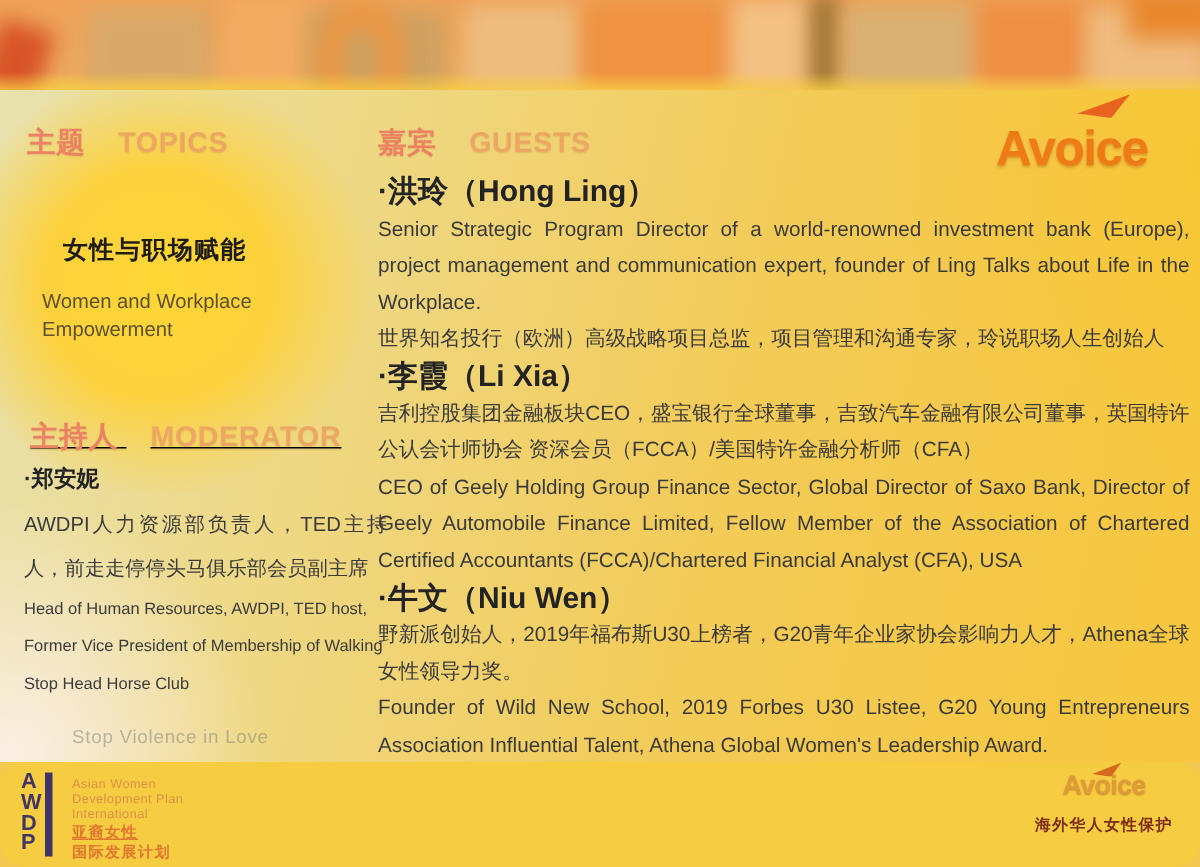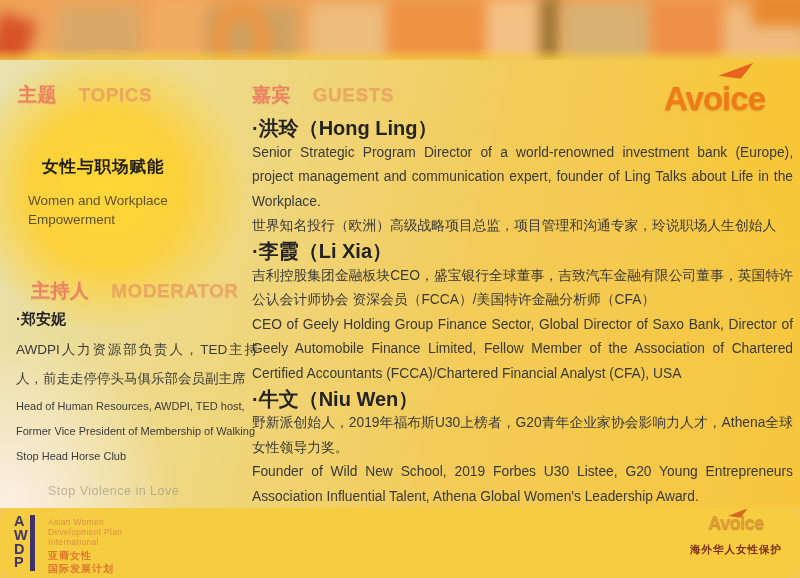--- a/index.html
+++ b/index.html
@@ -47,21 +47,21 @@
     position:absolute; left:-35px; top:-12px; width:282px; height:282px; border-radius:50%;
     background:radial-gradient(circle, #ffd735 0%, #fcd13d 38%, rgba(250,208,65,0) 72%);
   }
 
   .sec-heading { position:absolute; font-size:19px; font-weight:bold; letter-spacing:.5px;
     text-shadow:0 1px 1px rgba(180,120,60,.25); white-space:nowrap; }
   .sec-heading .zh { color:#ec8263; }
   .sec-heading .en { color:#eca763; font-weight:bold; margin-left:16px; }
 
   .h-topics    { left:18px;  top:22px; }
-  .h-moderator { left:31px;  top:218px; }
+  .h-moderator { left:20px;  top:218px;text-decoration:underline; }
   .h-guests    { left:252px; top:22px; }
 
   .main-title {
     position:absolute; left:42px; top:96px; font-size:16.5px; font-weight:bold;
     color:#1e1c17; letter-spacing:1px; white-space:nowrap;
   }
   .main-subtitle {
     position:absolute; left:28px; top:131px; width:180px;
     font-size:13.5px; line-height:19px; color:#5d5130;
   }
@@ -113,21 +113,21 @@
   .awdpi { position:absolute; left:14px; top:7px; display:flex; align-items:stretch; }
   .awdpi .letters {
     width:15px; font-size:14.5px; font-weight:bold; color:#3f3566;
     line-height:13.8px; word-break:break-all; letter-spacing:4px;
   }
   .awdpi .ibar { width:5px; height:56px; background:#3f3566; margin-left:1px; }
 
   .org { position:absolute; left:48px; top:10px; }
   .org .en { font-size:8.5px; line-height:9.8px; color:#dc9147; letter-spacing:.3px; }
   .org .zh { font-size:10px; line-height:12.5px; color:#e0772e; font-weight:bold; letter-spacing:1px; }
-  .org .zh.first { margin-top:3px; }
+  .org .zh.first { margin-top:3px;text-decoration:underline; }
 
   .footer-right { position:absolute; right:18px; top:5px; text-align:center; }
   .avoice-small { position:relative; display:inline-block; height:28px; }
   .avoice-small .txt {
     font-size:18px; font-weight:bold; color:#dd9b3a; letter-spacing:-.5px;
     text-shadow:0 1px 1px rgba(150,80,10,.5);
   }
   .avoice-small .flag {
     position:absolute; right:16px; top:-4px; width:20px; height:9px;
     background:#d56a1e; clip-path:polygon(0 70%, 100% 0, 62% 100%);

